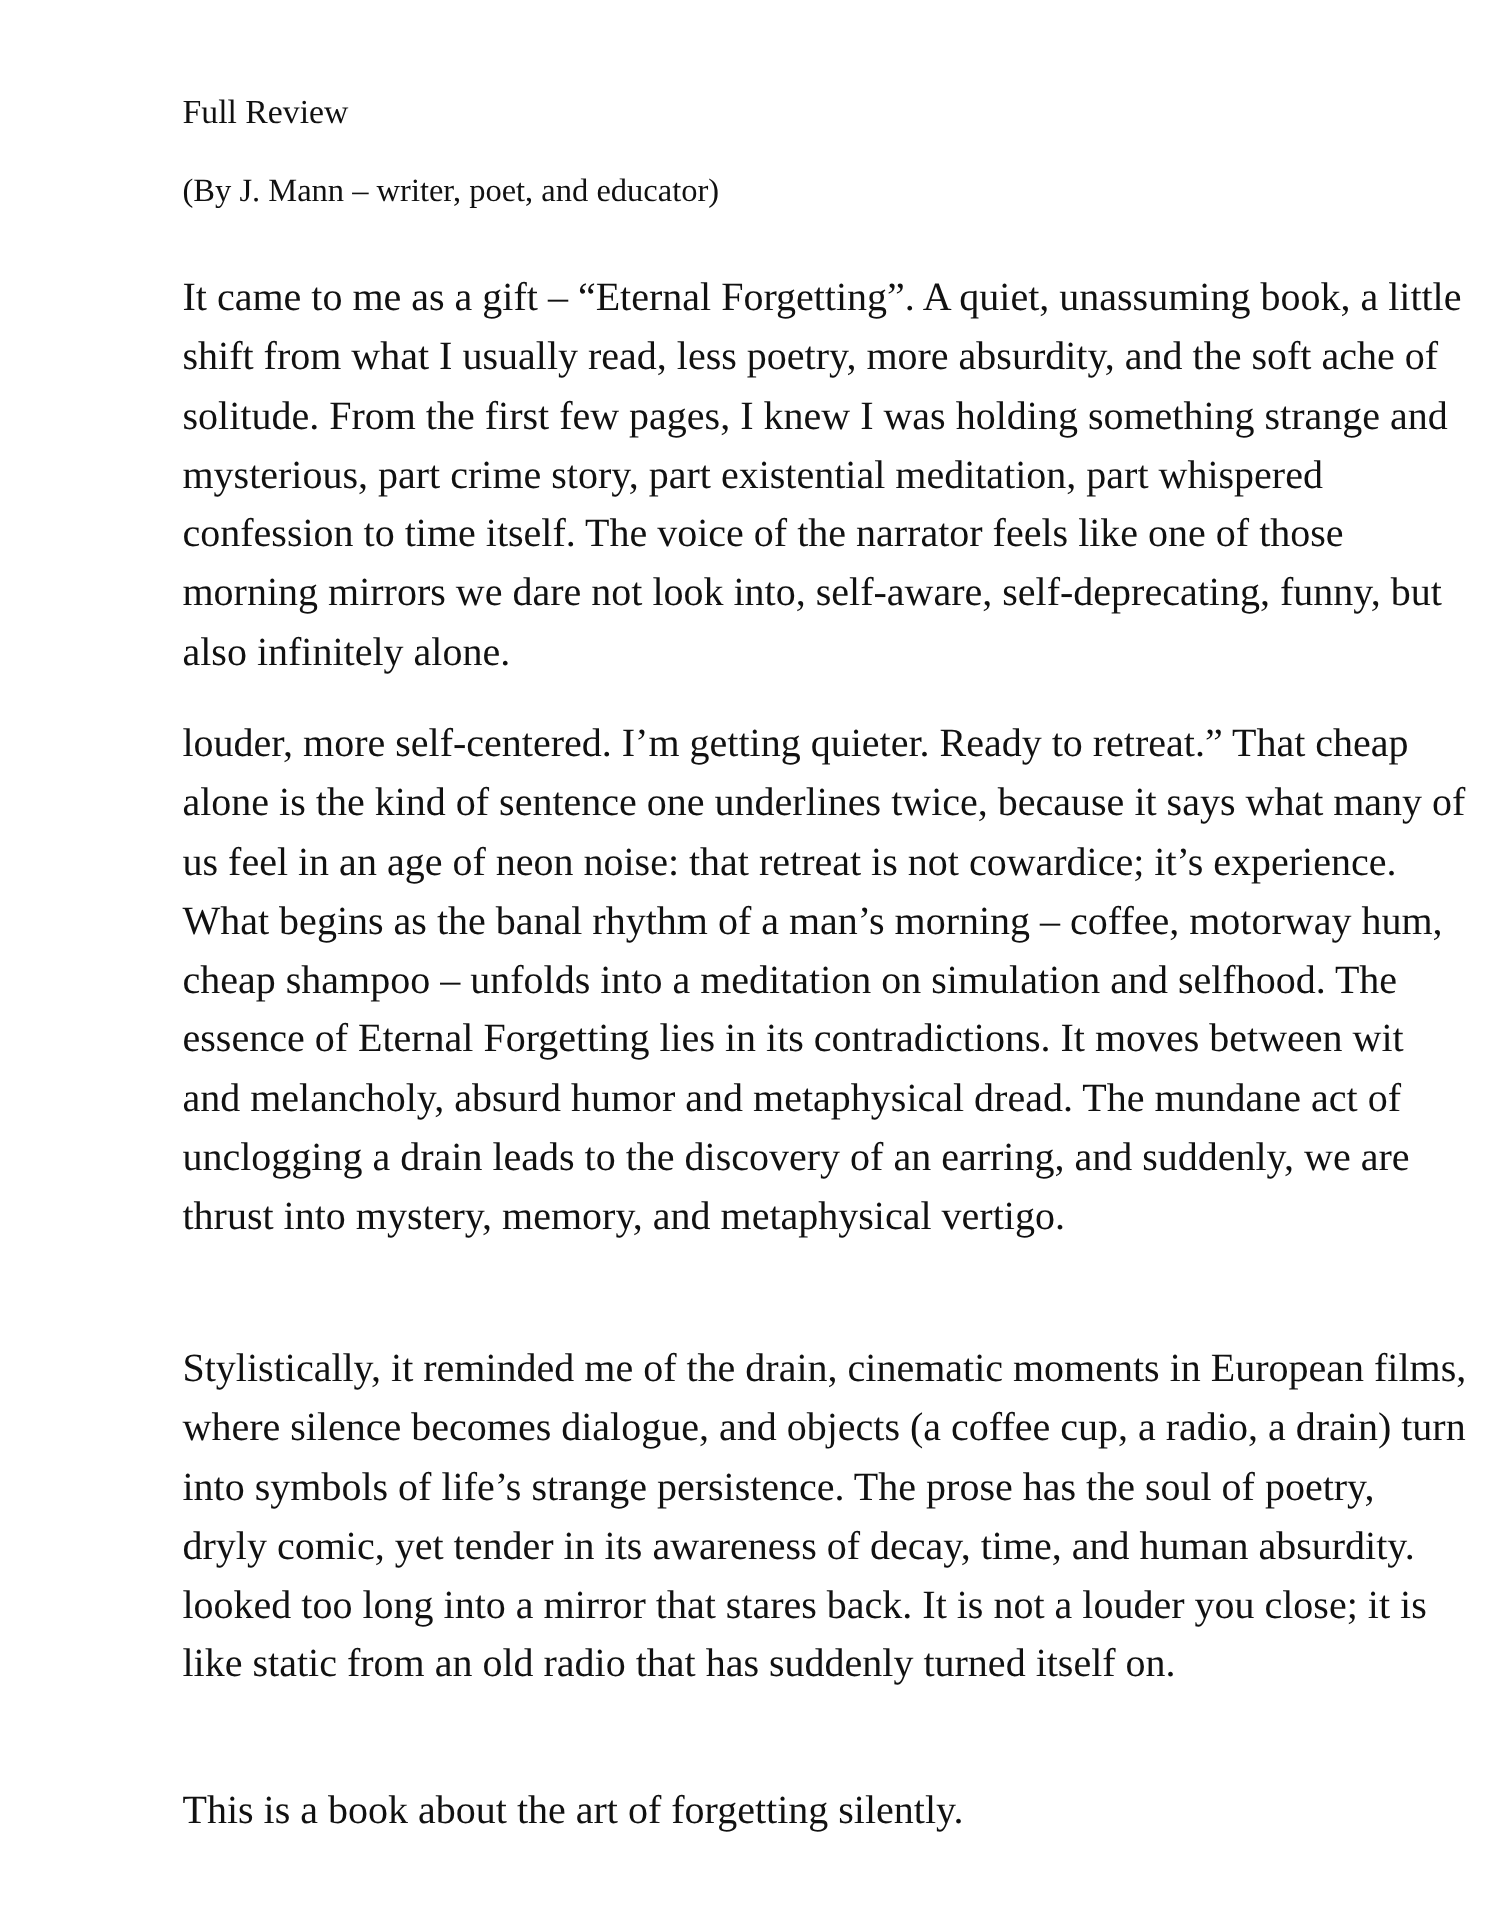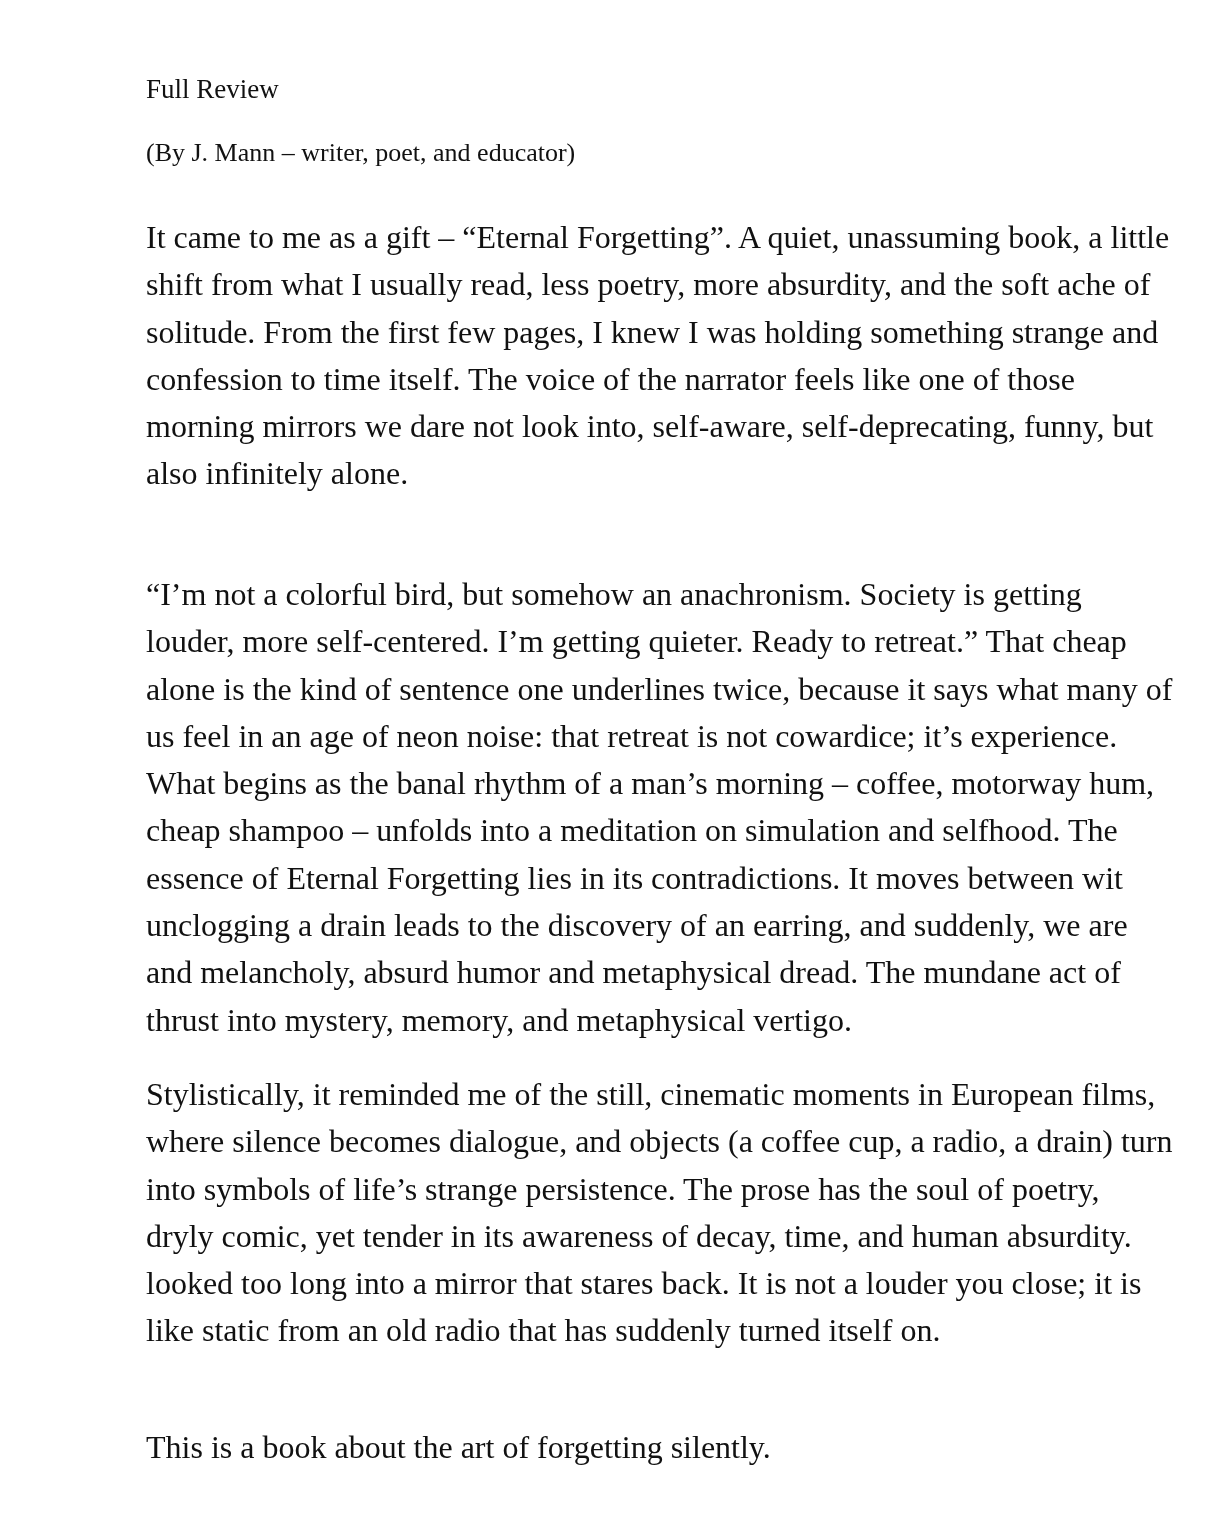--- a/index.html
+++ b/index.html
@@ -57,40 +57,40 @@
 <body>
 
 <div class="page">
   <div class="title">Full Review</div>
   <div class="byline">(By J. Mann – writer, poet, and educator)</div>
 
   <div class="para" id="para-1">
     <span class="line">It came to me as a gift – “Eternal Forgetting”. A quiet, unassuming book, a little</span>
     <span class="line">shift from what I usually read, less poetry, more absurdity, and the soft ache of</span>
     <span class="line">solitude. From the first few pages, I knew I was holding something strange and</span>
+    <span class="line">mysterious, part crime story, part existential meditation, part whispered</span>
     <span class="line">confession to time itself. The voice of the narrator feels like one of those</span>
     <span class="line">morning mirrors we dare not look into, self-aware, self-deprecating, funny, but</span>
     <span class="line">also infinitely alone.</span>
   </div>
 
   <div class="para" id="para-2">
-    <span class="line">“I’m not a colorful bird, but somehow an anachronism. Society is getting</span>
     <span class="line">louder, more self-centered. I’m getting quieter. Ready to retreat.” That cheap</span>
     <span class="line">alone is the kind of sentence one underlines twice, because it says what many of</span>
     <span class="line">us feel in an age of neon noise: that retreat is not cowardice; it’s experience.</span>
     <span class="line">What begins as the banal rhythm of a man’s morning – coffee, motorway hum,</span>
     <span class="line">cheap shampoo – unfolds into a meditation on simulation and selfhood. The</span>
     <span class="line">essence of Eternal Forgetting lies in its contradictions. It moves between wit</span>
+    <span class="line">and melancholy, absurd humor and metaphysical dread. The mundane act of</span>
     <span class="line">unclogging a drain leads to the discovery of an earring, and suddenly, we are</span>
-    <span class="line">and melancholy, absurd humor and metaphysical dread. The mundane act of</span>
     <span class="line">thrust into mystery, memory, and metaphysical vertigo.</span>
   </div>
 
   <div class="para" id="para-3">
-    <span class="line">Stylistically, it reminded me of the still, cinematic moments in European films,</span>
+    <span class="line">Stylistically, it reminded me of the drain, cinematic moments in European films,</span>
     <span class="line">where silence becomes dialogue, and objects (a coffee cup, a radio, a drain) turn</span>
     <span class="line">into symbols of life’s strange persistence. The prose has the soul of poetry,</span>
     <span class="line">dryly comic, yet tender in its awareness of decay, time, and human absurdity.</span>
     <span class="line">looked too long into a mirror that stares back. It is not a louder you close; it is</span>
     <span class="line">like static from an old radio that has suddenly turned itself on.</span>
   </div>
 
   <div class="para" id="para-4">
     <span class="line">This is a book about the art of forgetting silently.</span>
   </div>

